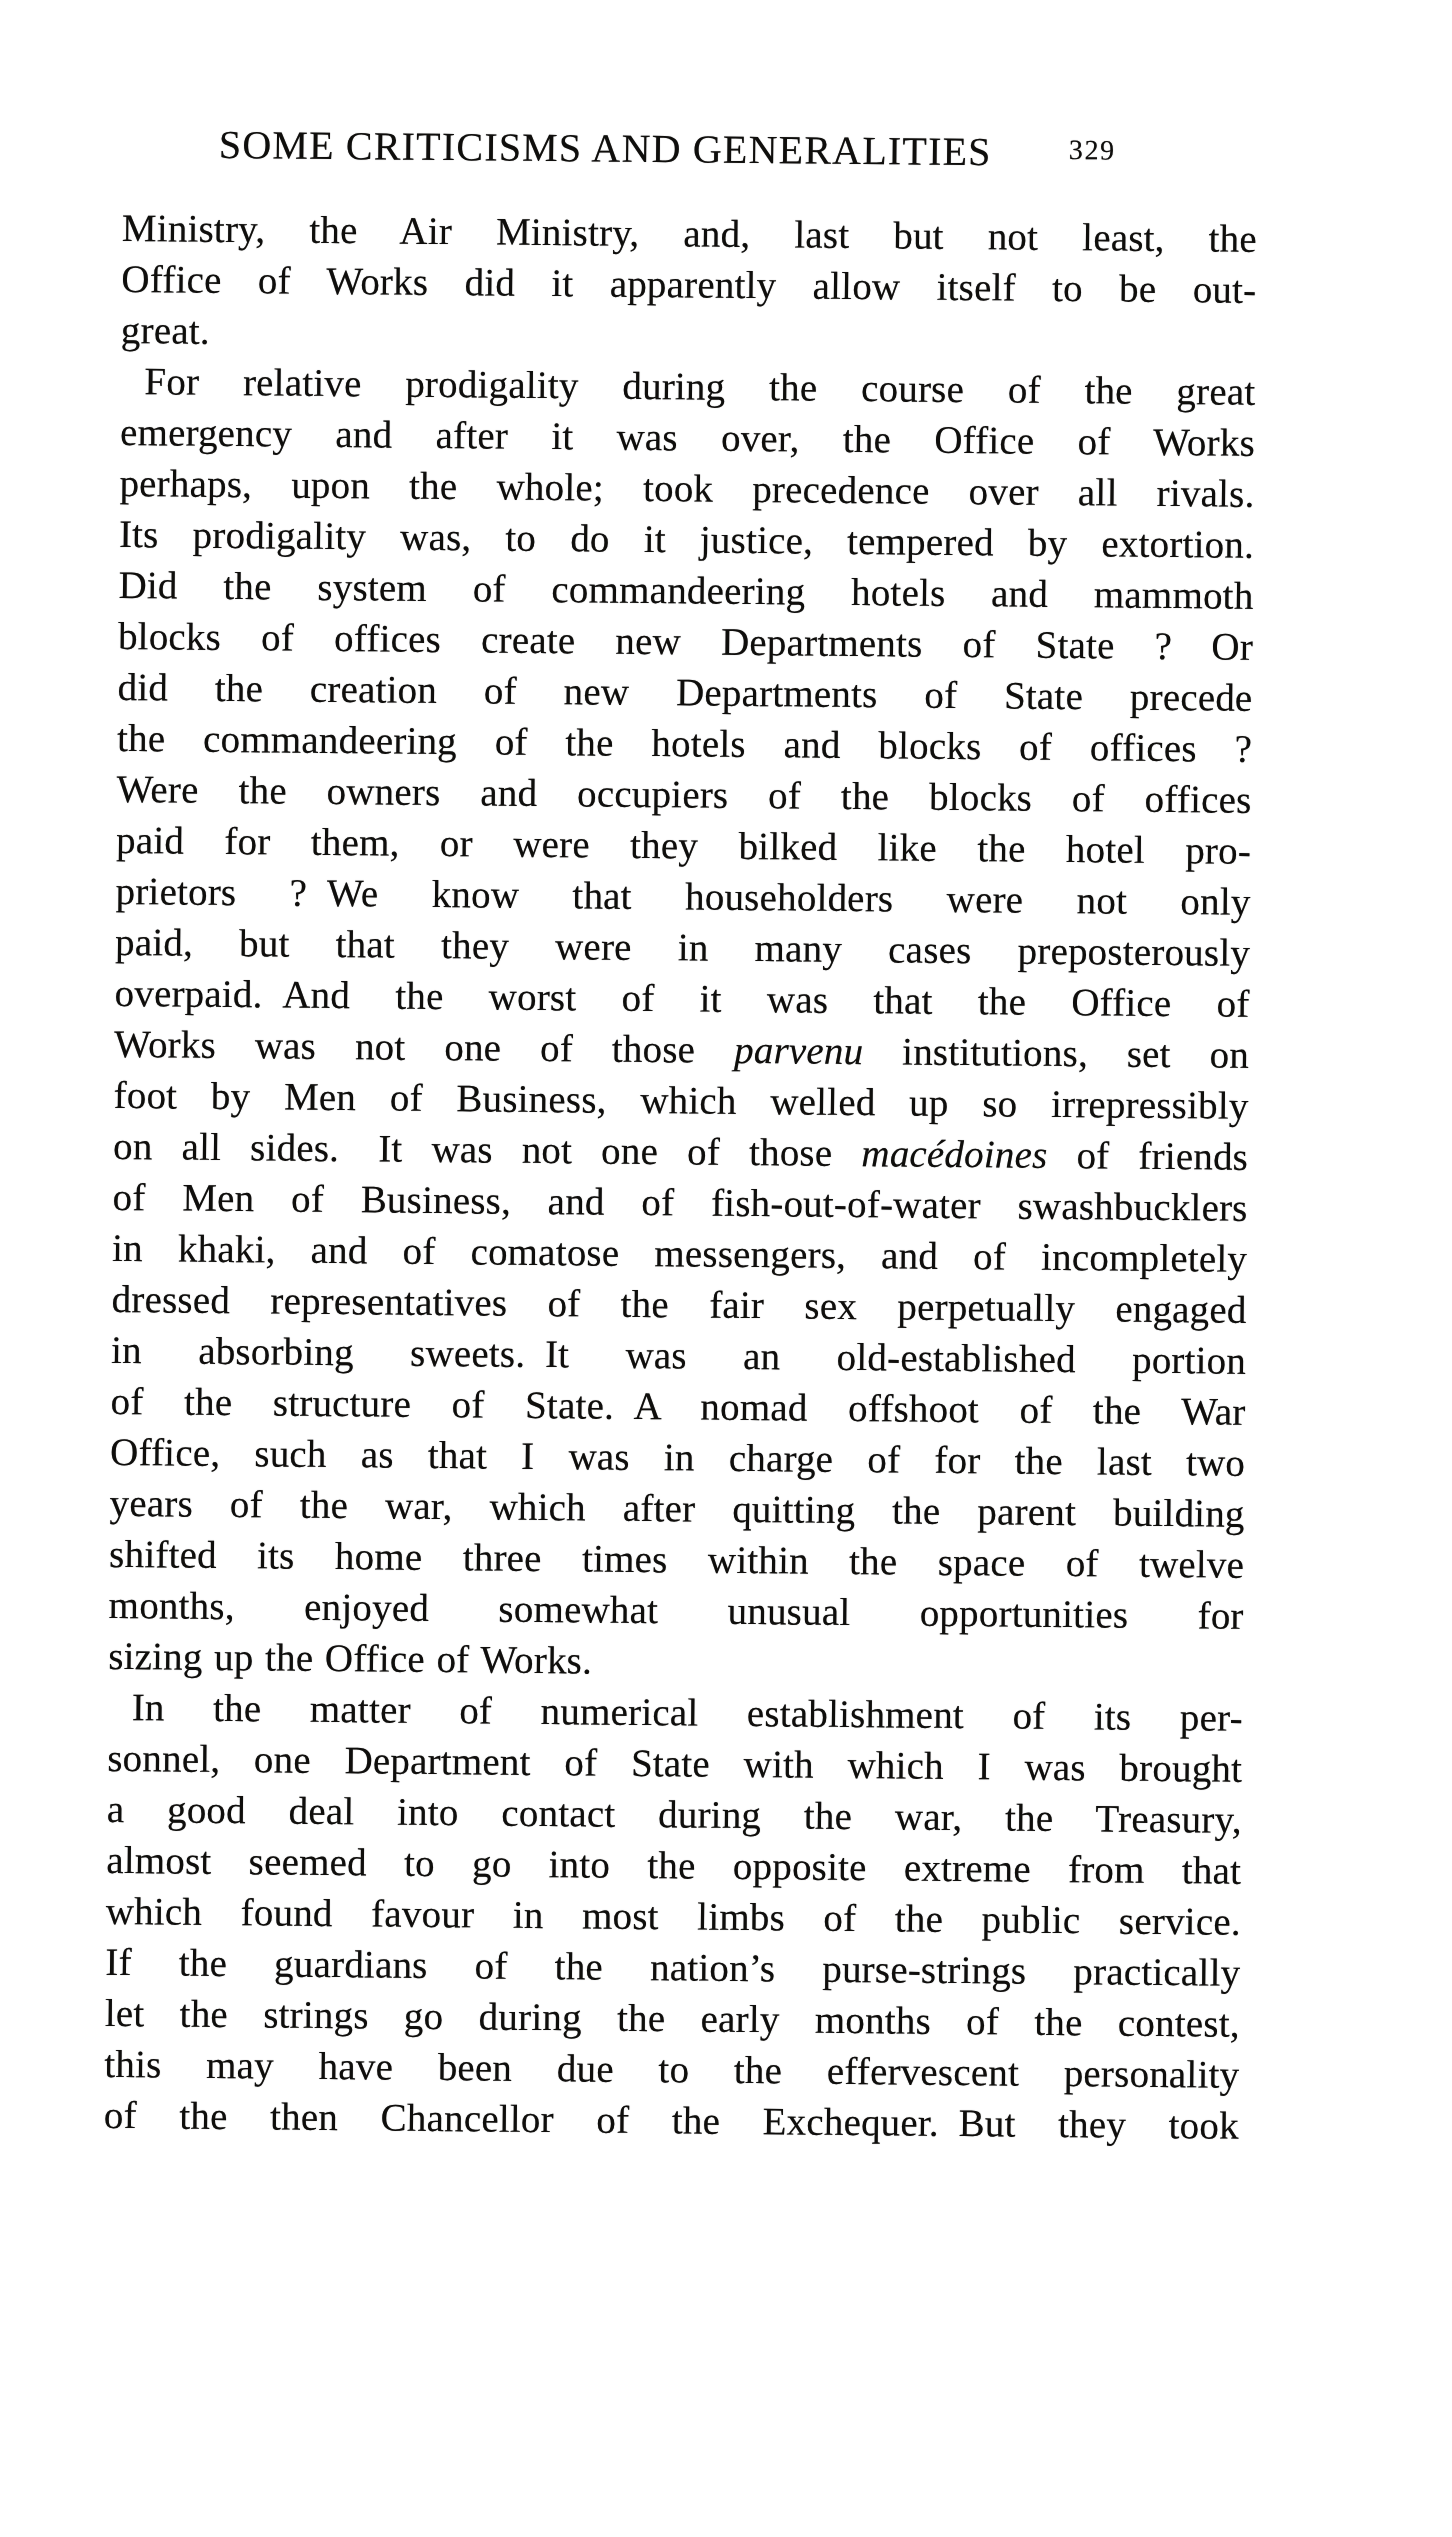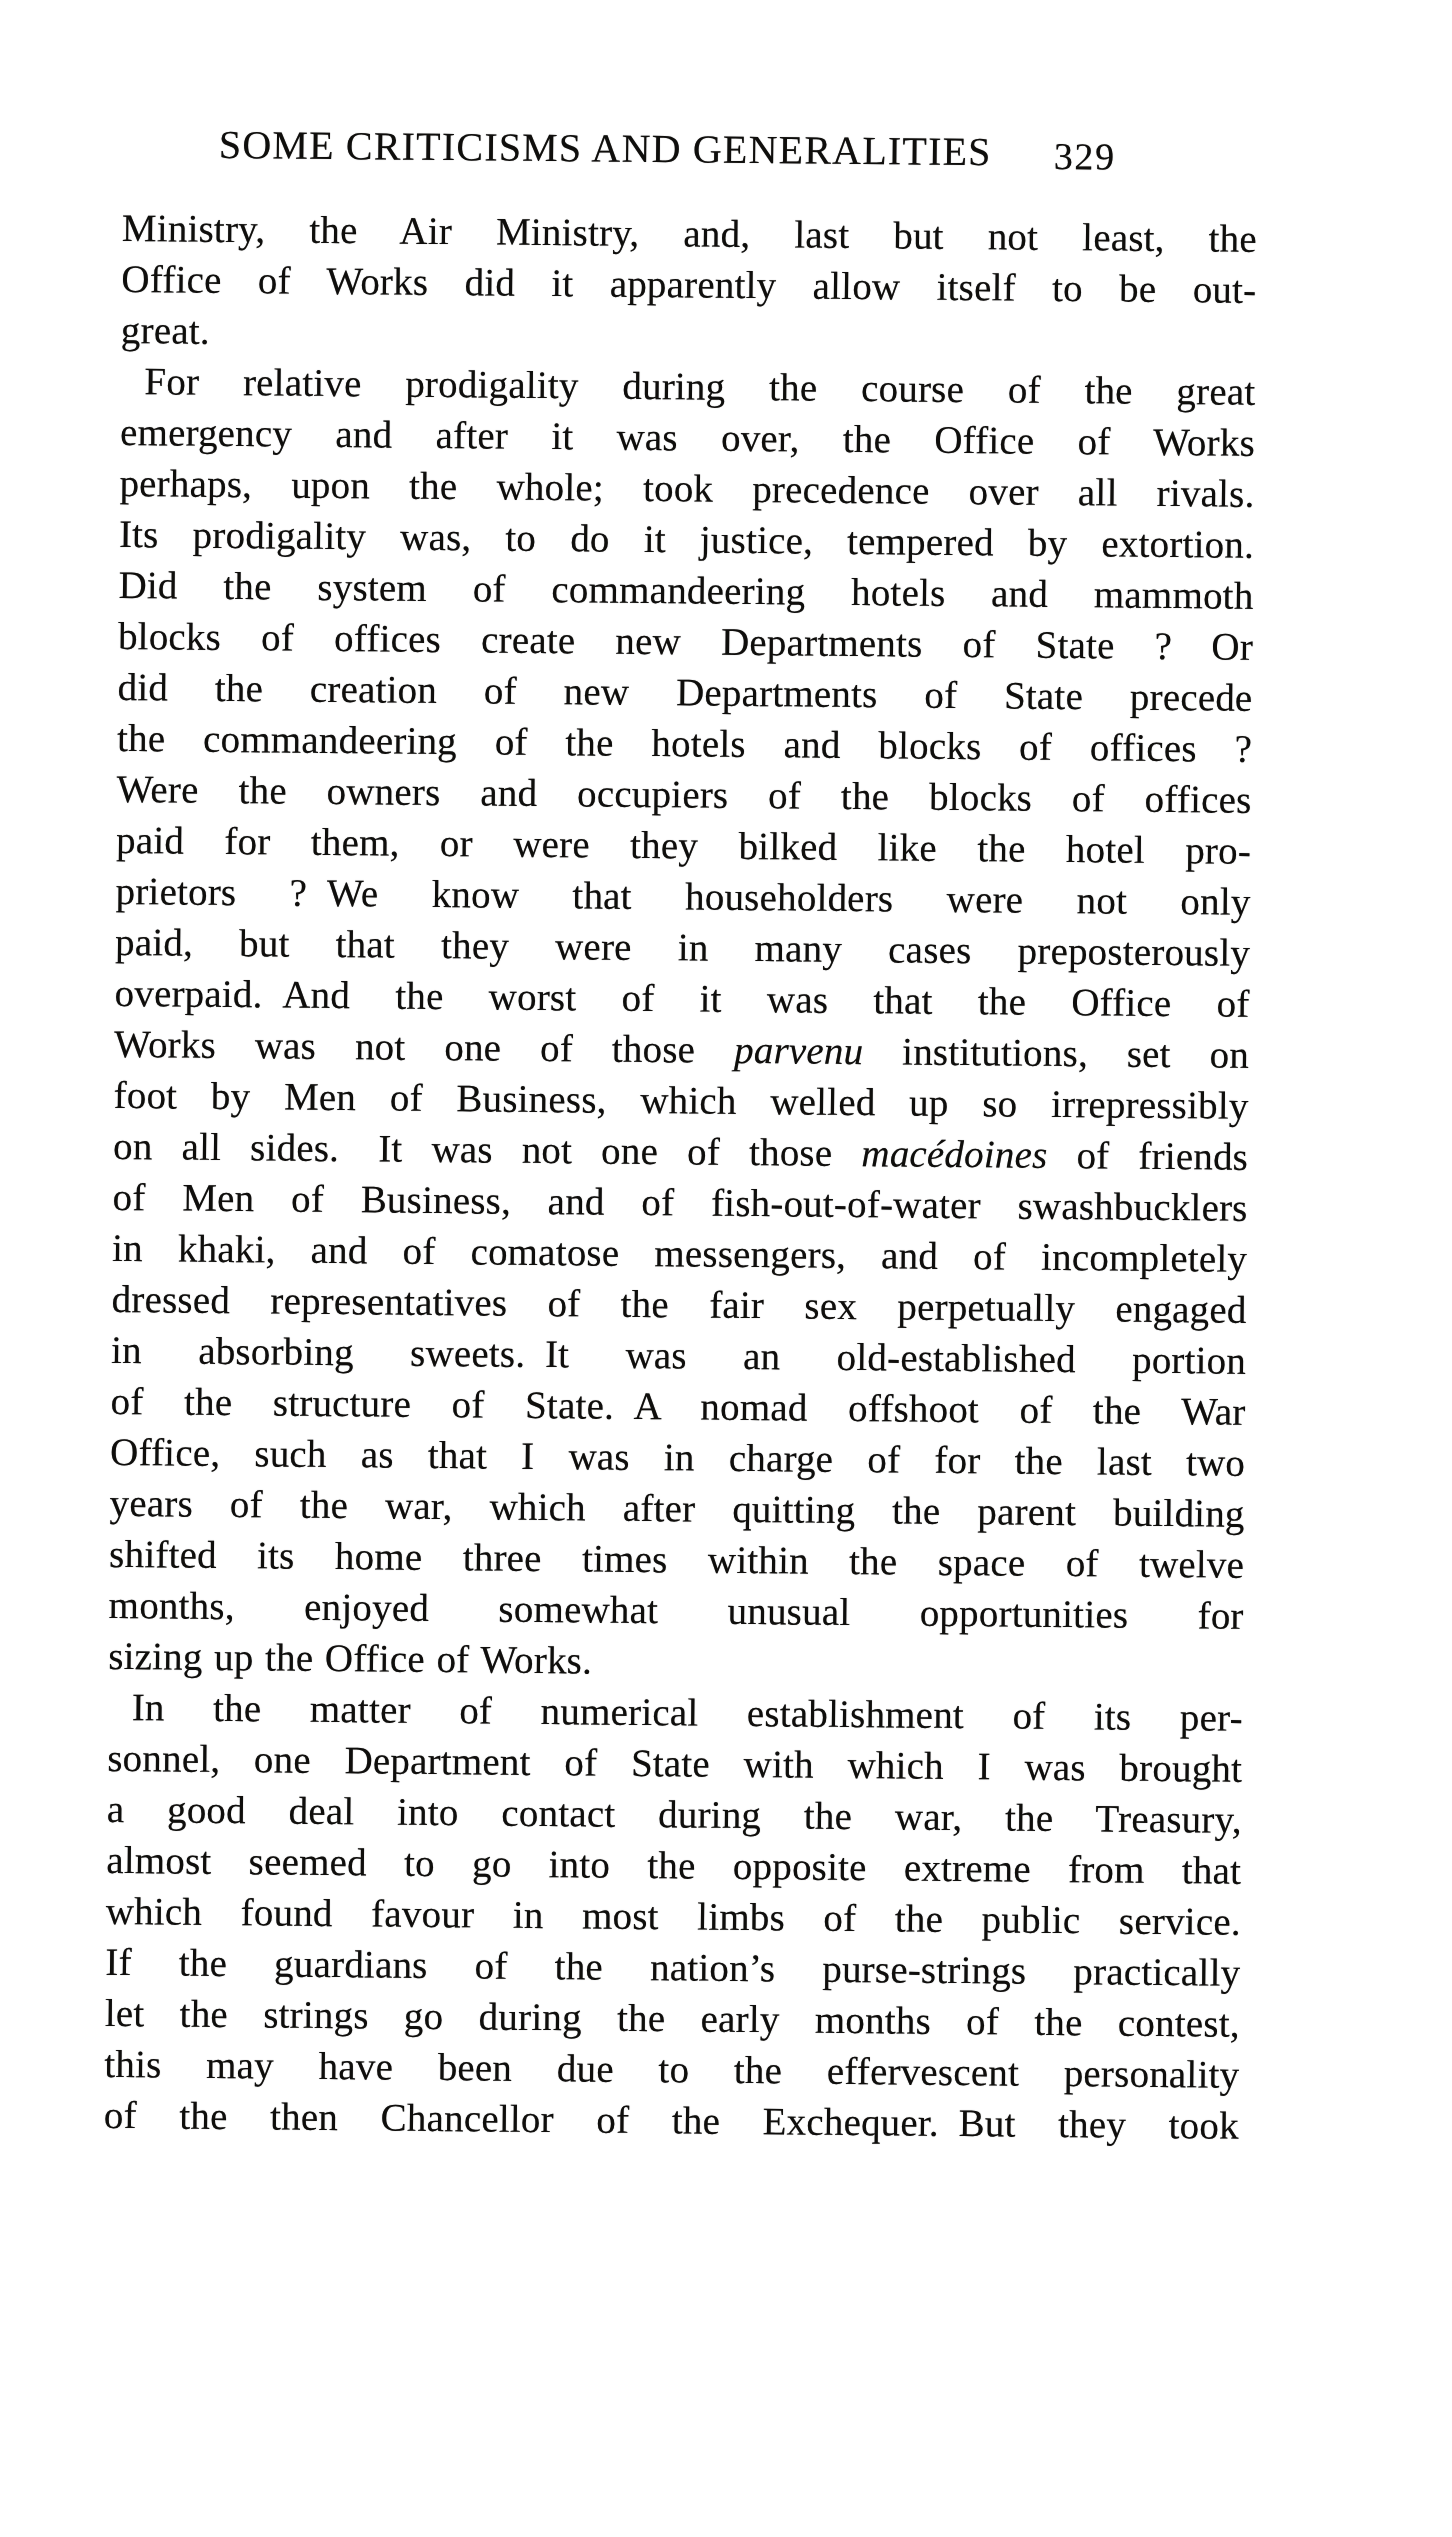--- a/index.html
+++ b/index.html
@@ -33,21 +33,21 @@
   .running-title {
     position:absolute;
     left:50%;
     margin-left:-85px;
     transform:translateX(-50%);
     text-shadow:0 0 0.8px rgba(10,10,10,.55);
   }
   .page-number {
     position:absolute;
     right:142px; top:4.8px;
-    font-size:38px;
+    font-size:28px;
     letter-spacing:1.6px;
     text-shadow:0 0 0.8px rgba(10,10,10,.55);
   }
   .text-body { margin-top:24px; overflow:visible; }
   .paragraph { }
   .line {
     height:51px;
     line-height:51px;
     font-size:39px;
     word-spacing:1.6px;

